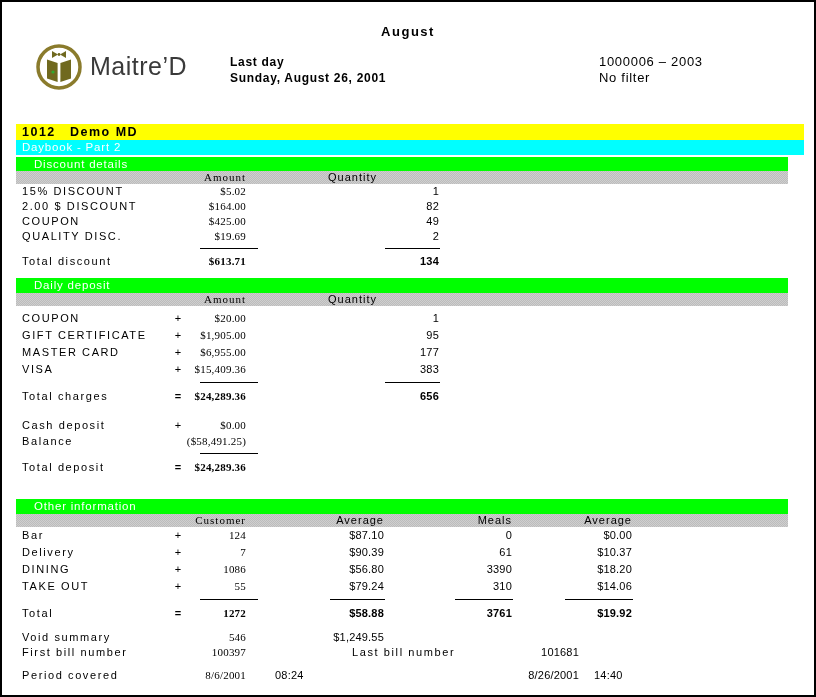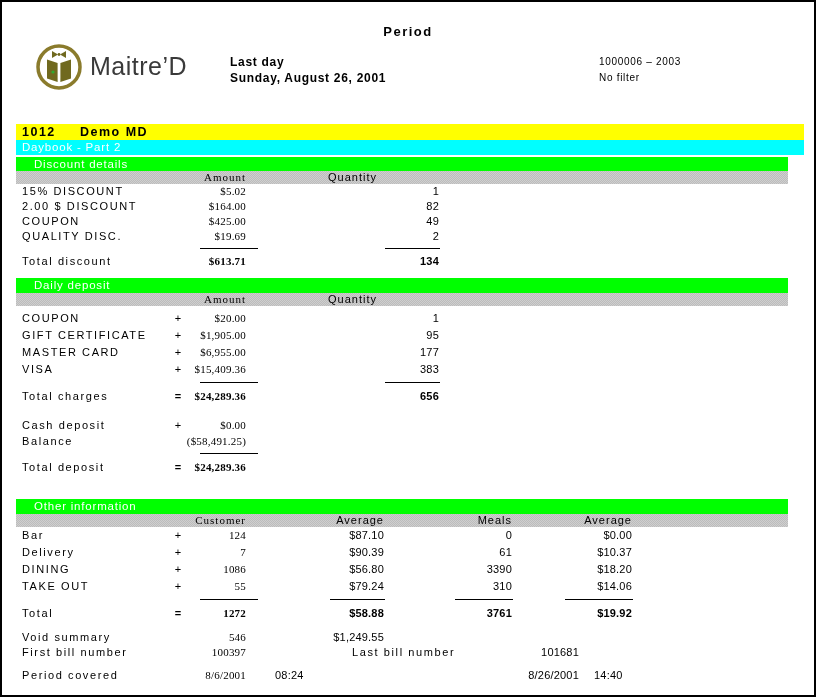--- a/index.html
+++ b/index.html
@@ -12,27 +12,27 @@
   .report-title{
     position:absolute; top:22px; left:0; width:100%; text-align:center;
     font-size:13px; font-weight:bold; letter-spacing:1.5px;
   }
   .logo{position:absolute; left:32px; top:40px; width:50px; height:50px;}
   .brand{
     position:absolute; left:88px; top:50px; font-size:25px; color:#3a3a3a;
     letter-spacing:0.5px;
   }
   .period-block{position:absolute; left:228px; top:52px; font-size:12px; font-weight:bold; line-height:16px; letter-spacing:0.7px;}
-  .meta-block{position:absolute; left:597px; top:52px; font-size:10px; line-height:16px; letter-spacing:0.7px;}
+  .meta-block{position:absolute; left:597px; top:52px; font-size:13px; line-height:16px; letter-spacing:0.7px;}
   
   .bar{position:absolute; left:14px; box-sizing:border-box; white-space:nowrap;}
   .bar-yellow{top:122px; width:788px; height:16px; background:var(--yellow,#ffff00);
     font-size:12.5px; font-weight:bold; line-height:16px; letter-spacing:1.5px;}
   .bar-yellow .store-id{position:absolute; left:6px;}
-  .bar-yellow .store-name{position:absolute; left:64px;}
+  .bar-yellow .store-name{position:absolute; left:54px;}
   .bar-cyan{top:138px; width:788px; height:15px; background:var(--cyan,#00ffff);
     color:#fff; font-size:11.5px; line-height:15px; letter-spacing:0.8px; padding-left:6px;}
   .sec-head{
     height:15px; background:var(--green,#00ff00); color:#fff; font-size:11.5px;
     line-height:15px; letter-spacing:0.8px; padding-left:18px; box-sizing:border-box;
   }
   .sec-head.h14{height:14px; line-height:14px;}
   .col-head{
     height:13px; line-height:13px; position:relative; font-size:11px; letter-spacing:1px;
     background:#c3c3c3;
@@ -69,21 +69,21 @@
   .ln-av2{left:549px; width:68px;}
   .pad4{padding-top:4px;}
   .gap12{height:12px;}
   .gap8{height:8px;}
 </style>
 </head>
 <body>
 
 <div class="page">
 
-  <div class="report-title">Period</div>
+  <div class="report-title">August</div>
 
   <svg class="logo" viewBox="0 0 50 50">
     <circle cx="25" cy="25" r="21" fill="#ffffff" stroke="#8a7b2c" stroke-width="3.5"></circle>
     <path d="M18 9 L24 12.5 L18 16 Z" fill="#70691f"></path>
     <path d="M32 9 L26 12.5 L32 16 Z" fill="#70691f"></path>
     <circle cx="25" cy="12.5" r="1.4" fill="#70691f"></circle>
     <path d="M13 17.5 L23.6 21 L23.6 40 L13 36.5 Z" fill="#70691f"></path>
     <path d="M37 17.5 L26.4 21 L26.4 40 L37 36.5 Z" fill="#70691f"></path>
     <circle cx="19" cy="30" r="1.6" fill="#2faa2f"></circle>
   </svg>

